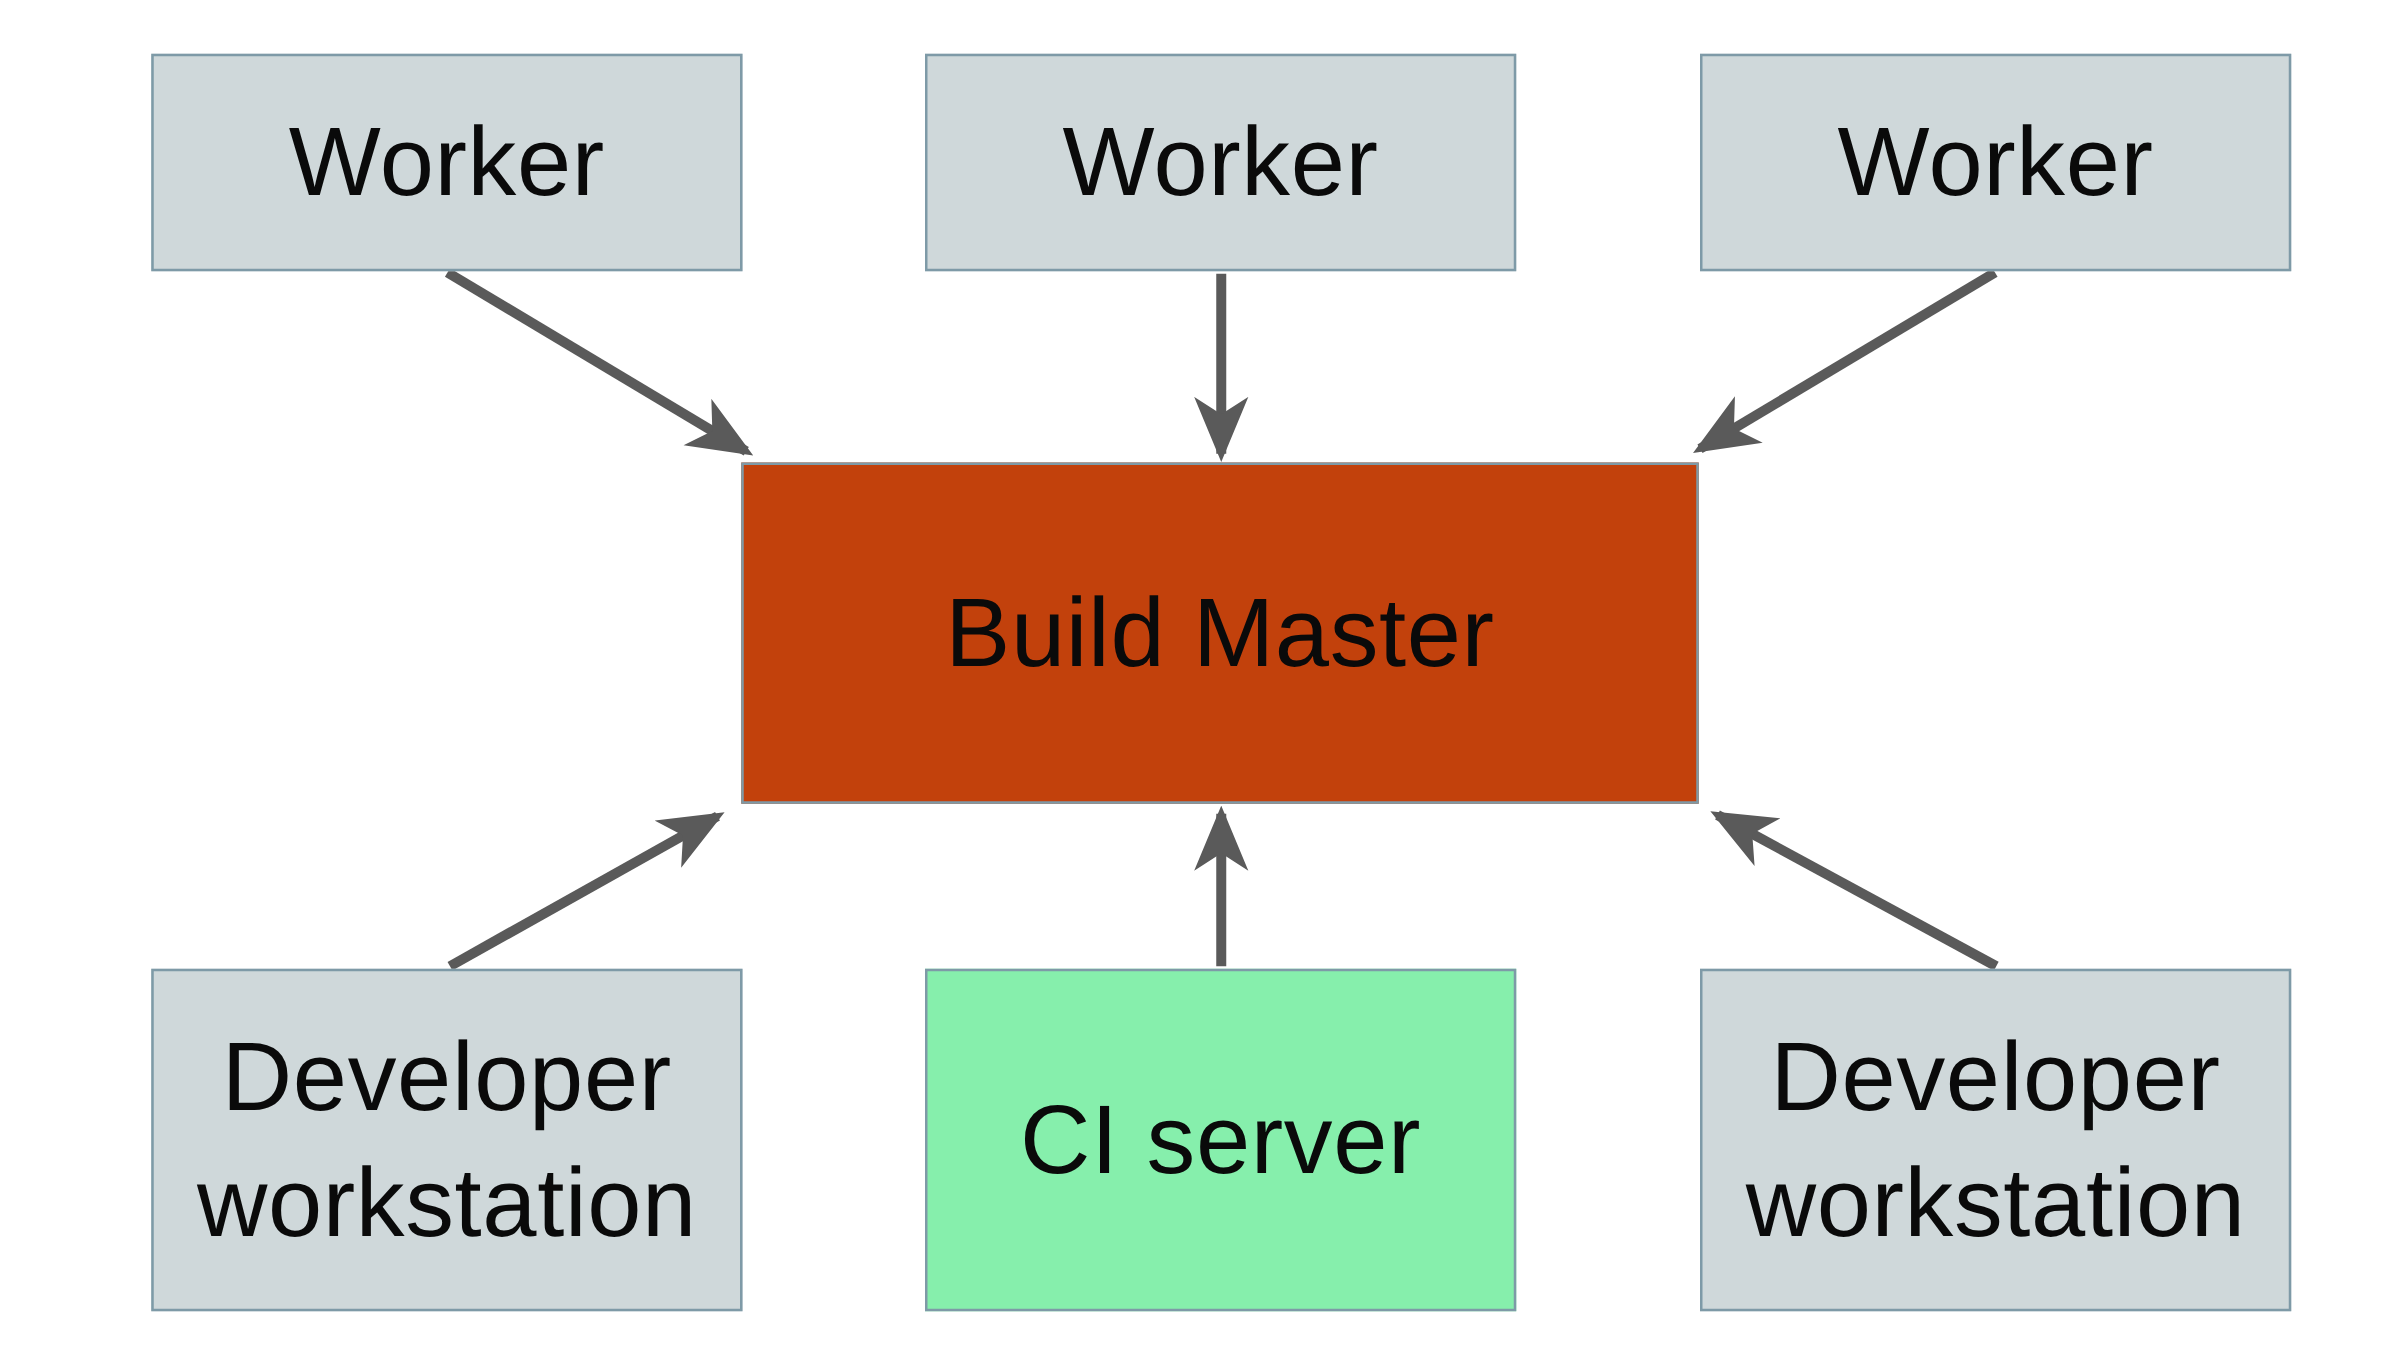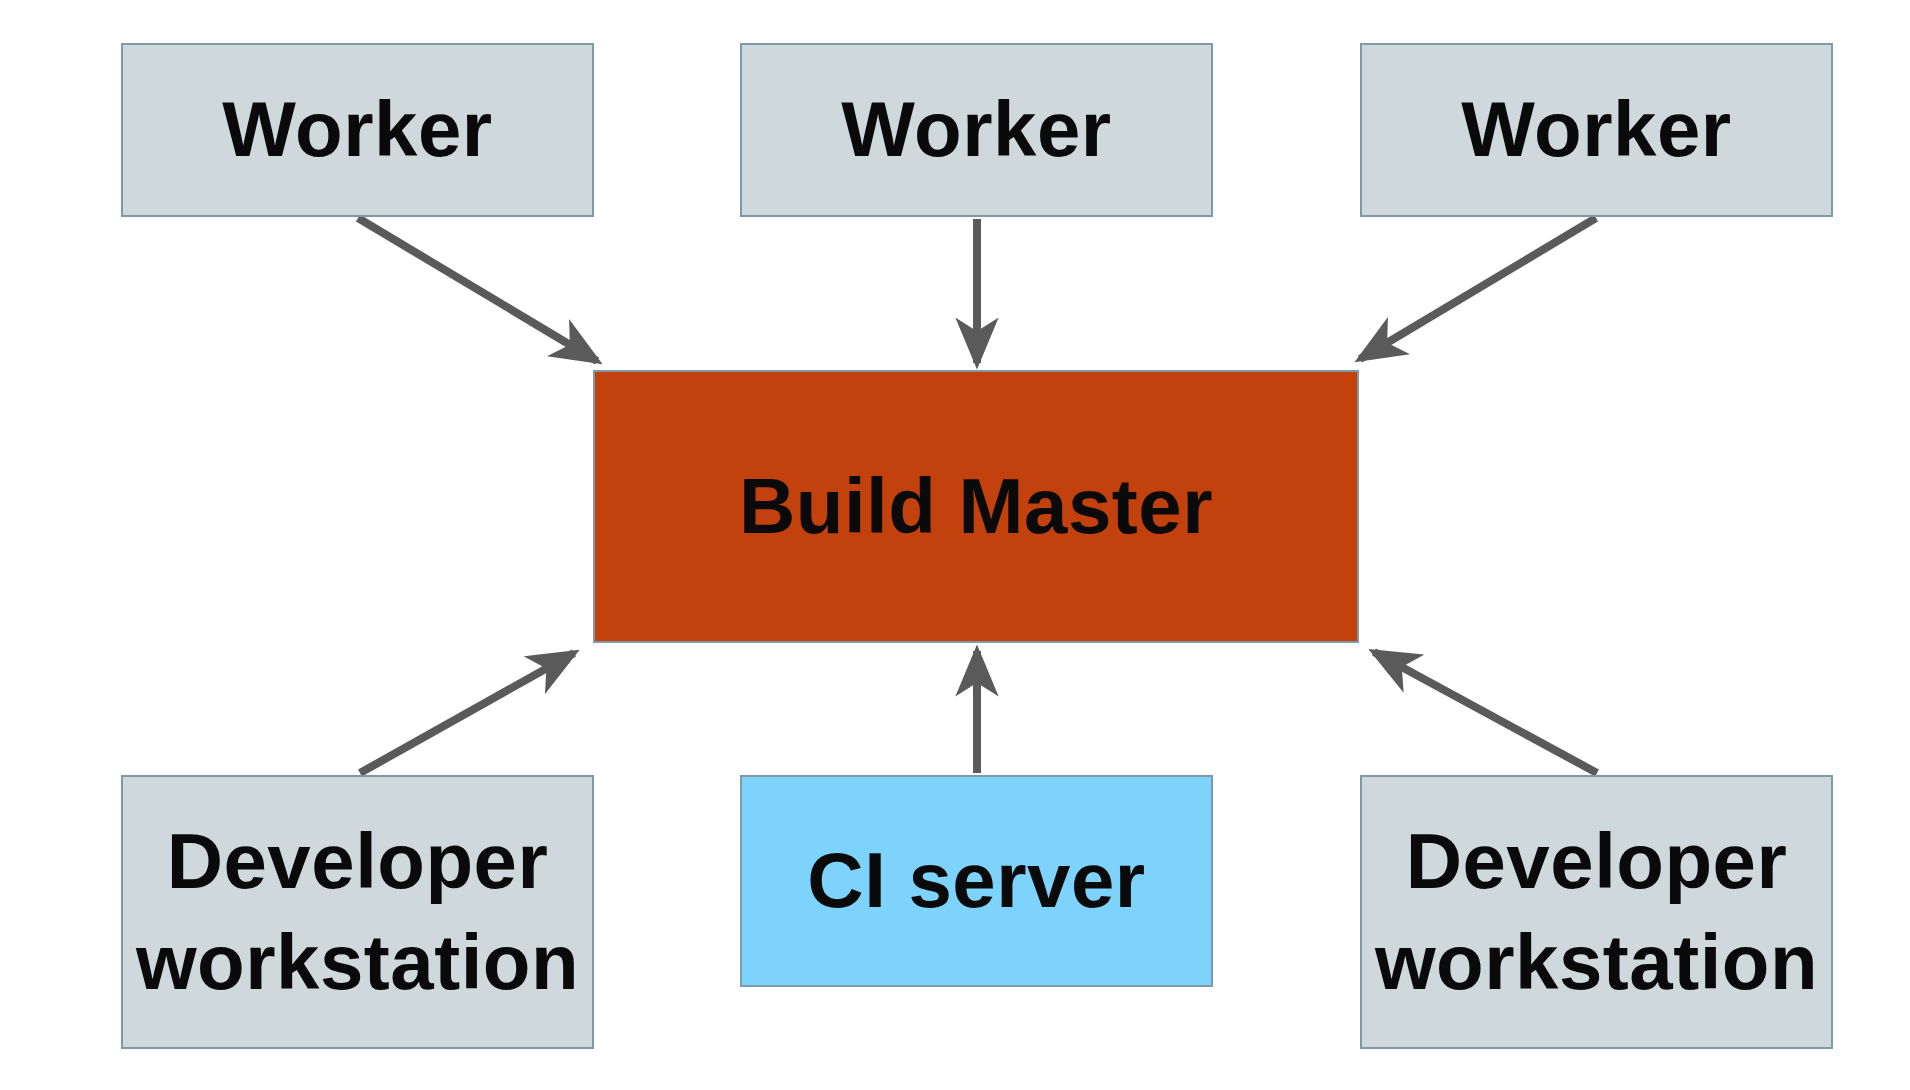--- a/index.html
+++ b/index.html
@@ -24,21 +24,20 @@
     pointer-events: none;
   }
   .node {
     position: absolute;
     box-sizing: border-box;
     display: flex;
     flex-direction: column;
     align-items: center;
     justify-content: center;
     text-align: right;
-    font-weight: bold;
   }
   .node-label {
     font-size: 78px;
     line-height: 1.30;
     letter-spacing: 0.5px;
     white-space: nowrap;
   }
 </style>
 </head>
 <body>
@@ -69,21 +68,21 @@
       <div class="node" style="left: 1360px; top: 43px; width: 473px; height: 174px; background: rgb(207, 216, 218); border: 2px solid rgb(126, 154, 167);">
         <div class="node-label" style="color: rgb(10, 10, 10);">Worker</div>
       </div>
       <div class="node" style="left: 593px; top: 370px; width: 766px; height: 273px; background: #c2410c; border: 2px solid rgb(126, 154, 167);">
         <div class="node-label" style="color: rgb(10, 10, 10);">Build Master</div>
       </div>
       <div class="node" style="left: 121px; top: 775px; width: 473px; height: 274px; background: rgb(207, 216, 218); border: 2px solid rgb(126, 154, 167);">
         <div class="node-label" style="color: rgb(10, 10, 10);">Developer</div>
         <div class="node-label" style="color: rgb(10, 10, 10);">workstation</div>
       </div>
-      <div class="node" style="left: 740px; top: 775px; width: 473px; height: 212px; background: #7dd3fc; border: 2px solid rgb(126, 154, 167);">
+      <div class="node" style="left: 740px; top: 775px; width: 473px; height: 274px; background: #86efac; border: 2px solid rgb(126, 154, 167);">
         <div class="node-label" style="color: rgb(10, 10, 10);">CI server</div>
       </div>
       <div class="node" style="left: 1360px; top: 775px; width: 473px; height: 274px; background: rgb(207, 216, 218); border: 2px solid rgb(126, 154, 167);">
         <div class="node-label" style="color: rgb(10, 10, 10);">Developer</div>
         <div class="node-label" style="color: rgb(10, 10, 10);">workstation</div>
       </div>
     </div>
 </div>
 
 </body></html>

